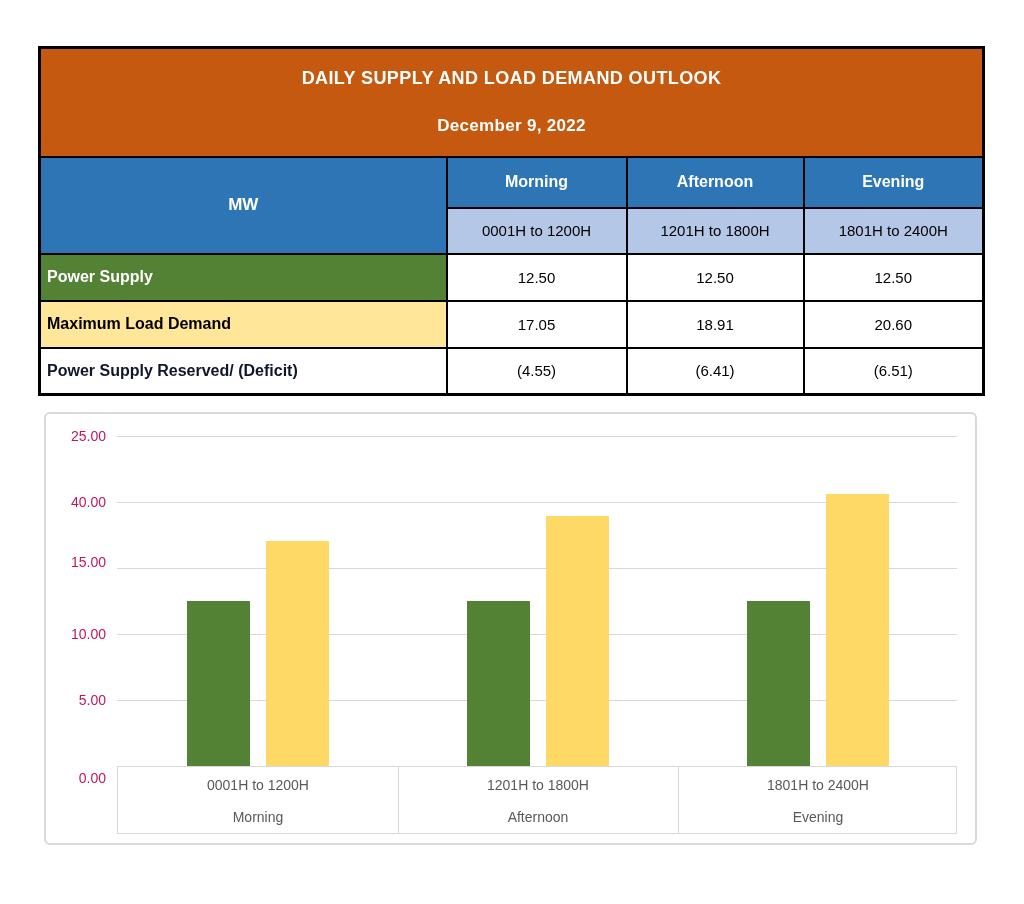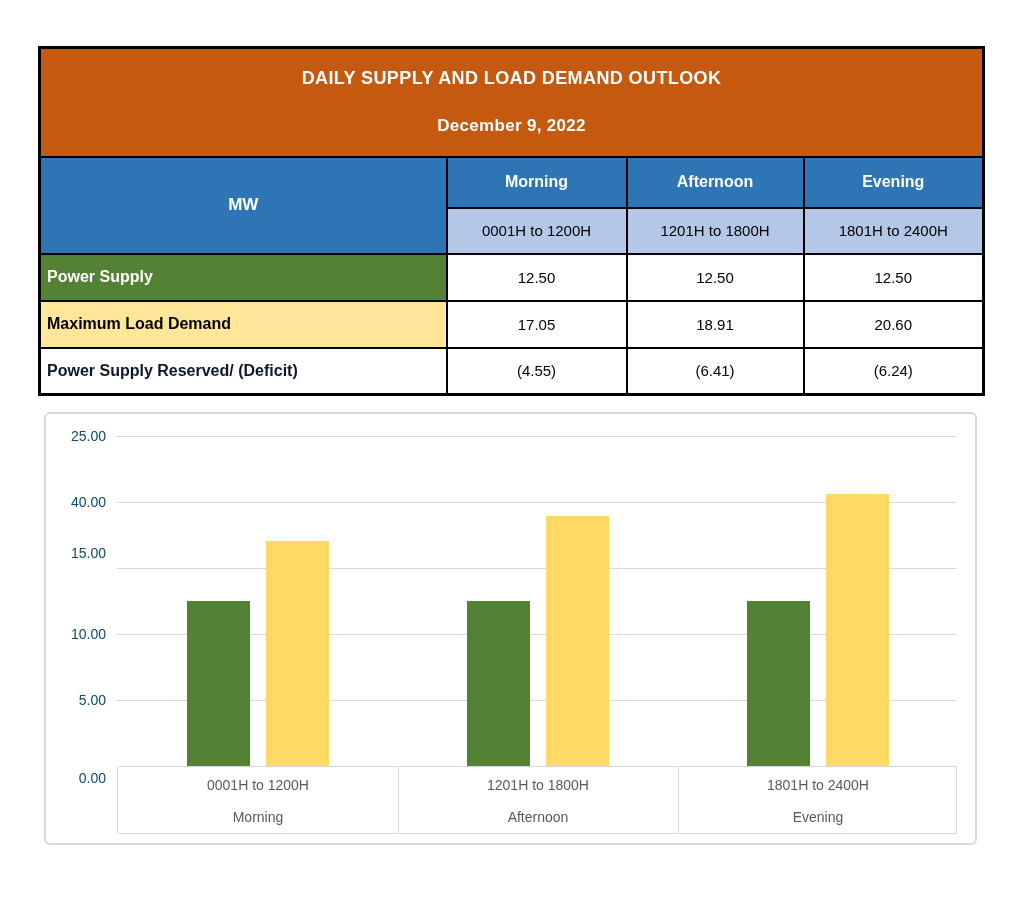--- a/index.html
+++ b/index.html
@@ -33,21 +33,21 @@
   .row-label.plain  { background:#fff; color:#0f172a; }
   .value-cell { background:#fff; color:#000; font-size:15px; text-align:center; vertical-align:middle; }
 
   
   .chart-box {
     position:absolute; left:44px; top:412px; width:933px; height:433px;
     background:#fff; border:2px solid #D9D9D9; border-radius:6px;
   }
   .gridline { position:absolute; height:1px; background:#D9D9D9; }
   .y-tick-label { position:absolute; left:8px; width:52px; text-align:right;
-                  font-size:14px; color:#0c4a6e; line-height:18px; }
+                  font-size:14px; color:#be185d; line-height:18px; }
   .axis-box { position:absolute; border:1px solid #D9D9D9; background:transparent; }
   .axis-divider { position:absolute; top:0; bottom:0; width:1px; background:#D9D9D9; }
   .x-time-label, .x-period-label { position:absolute; text-align:center;
                   font-size:14px; color:#595959; }
   .chart-bar { position:absolute; }
 </style>
 </head>
 <body>
 
 <div class="sheet">
@@ -88,33 +88,33 @@
     <tr>
       <td class="row-label yellow">Maximum Load Demand</td>
       <td class="value-cell">17.05</td>
       <td class="value-cell">18.91</td>
       <td class="value-cell">20.60</td>
     </tr>
     <tr>
       <td class="row-label plain">Power Supply Reserved/ (Deficit)</td>
       <td class="value-cell">(4.55)</td>
       <td class="value-cell">(6.41)</td>
-      <td class="value-cell">(6.24)</td>
+      <td class="value-cell">(6.51)</td>
     </tr>
   </tbody>
     </table>
 
   <div class="chart-box">
       <div class="y-tick-label" style="top: 355px;">0.00</div>
       <div class="gridline" style="left: 71px; top: 286px; width: 840px;"></div>
       <div class="y-tick-label" style="top: 277px;">5.00</div>
       <div class="gridline" style="left: 71px; top: 220px; width: 840px;"></div>
       <div class="y-tick-label" style="top: 211px;">10.00</div>
       <div class="gridline" style="left: 71px; top: 154px; width: 840px;"></div>
-      <div class="y-tick-label" style="top: 130px;">15.00</div>
+      <div class="y-tick-label" style="top: 139px;">15.00</div>
       <div class="gridline" style="left: 71px; top: 88px; width: 840px;"></div>
       <div class="y-tick-label" style="top: 79px;">40.00</div>
       <div class="gridline" style="left: 71px; top: 22px; width: 840px;"></div>
       <div class="y-tick-label" style="top: 13px;">25.00</div>
       <div class="axis-box" style="left: 71px; top: 352px; width: 840px; height: 68px;">
         <div class="x-time-label" style="left: 0px; width: 280px; top: 10px;">0001H to 1200H</div>
         <div class="x-period-label" style="left: 0px; width: 280px; top: 42px;">Morning</div>
         <div class="axis-divider" style="left: 280px;"></div>
         <div class="x-time-label" style="left: 280px; width: 280px; top: 10px;">1201H to 1800H</div>
         <div class="x-period-label" style="left: 280px; width: 280px; top: 42px;">Afternoon</div>

